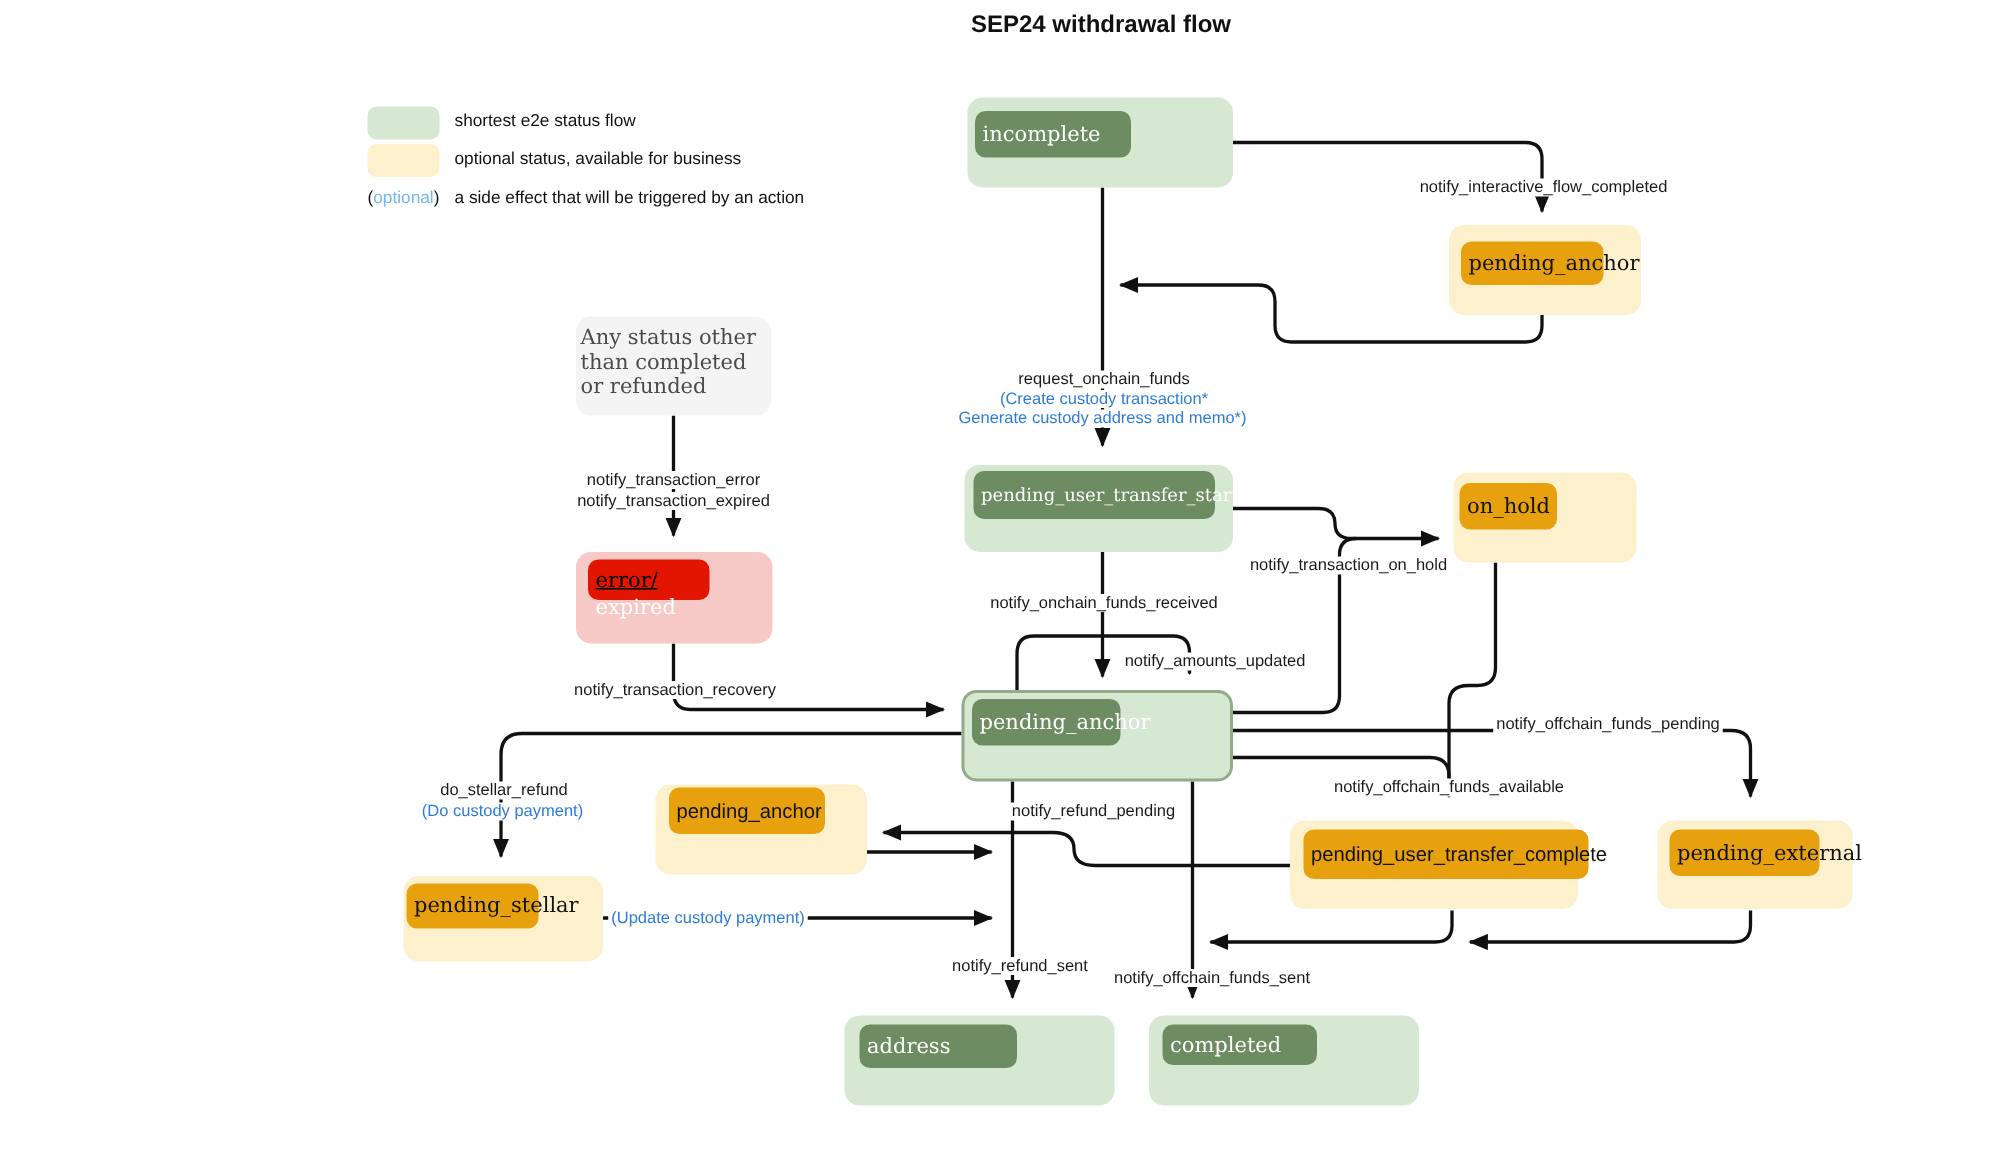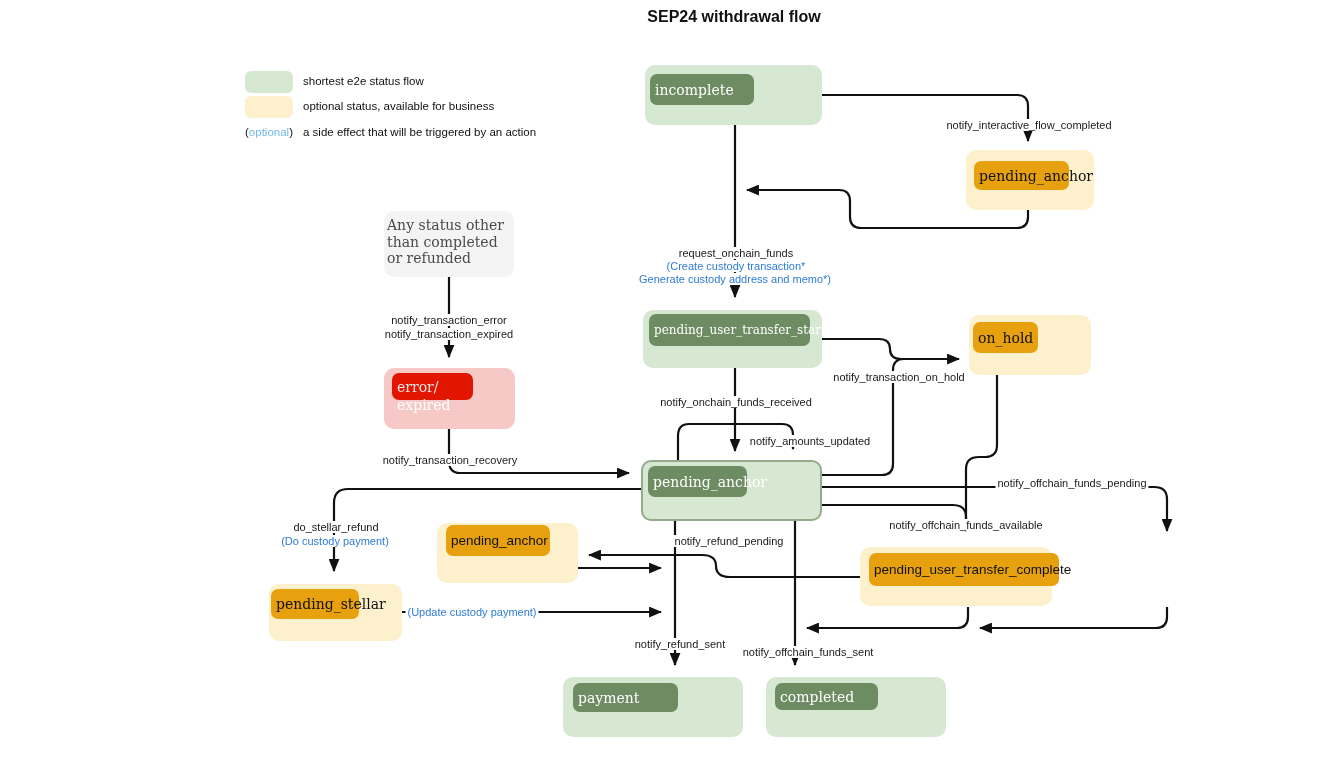--- a/index.html
+++ b/index.html
@@ -19,21 +19,21 @@
   .node { position:absolute; border-radius:10px; z-index:2; }
   .green  { background:#d6e8d2; }
   .yellow { background:#fdf0cd; }
   .pink   { background:#f7c9c6; }
   .grayb  { background:#f4f4f4; }
   .bordered { border:2px solid #93ab89; }
   .chip { position:absolute; border-radius:7px; display:flex; align-items:center;
           padding-left:5px; white-space:nowrap; overflow:visible; }
   .dkgreen { background:#6e8c62; color:#ffffff; }
   .orange  { background:#e8a10e; color:#111111; }
-  .redchip { background:#e11500; color:#e5e5e5; }
+  .redchip { background:#e11500; color:#000000;text-decoration:underline; }
   .serif { font-family:"DejaVu Serif", serif; font-size:14px; }
   .serif-sm { font-family:"DejaVu Serif", serif; font-size:12px; }
   .sans-chip { font-family:"Liberation Sans", sans-serif; font-size:13.5px; }
   .anytext { font-family:"DejaVu Serif", serif; font-size:14px; color:#4b4b4b;
              padding:6px 3px 0 3px; line-height:1.18; }
   .expired-extra { position:absolute; left:13px; top:29px; color:#ffffff;
                    font-family:"DejaVu Serif", serif; font-size:14px; z-index:2; }
 
   
   .elabel { position:absolute; transform:translate(-50%,-50%); font-size:11px;
@@ -116,23 +116,26 @@
   </div>
 
   <div class="node yellow" style="left:269px; top:584px; width:133px; height:57px;">
     <div class="chip orange serif" style="left:2px; top:5px; width:88px; height:30px;">pending_stellar</div>
   </div>
 
   <div class="node yellow" style="left:860px; top:547px; width:192px; height:59px;">
     <div class="chip orange sans-chip" style="left:9px; top:6px; width:190px; height:33px;">pending_user_transfer_complete</div>
   </div>
 
+  <div class="node yellow" style="left:1105px; top:547px; width:130px; height:59px;">
+    <div class="chip orange serif" style="left:8px; top:6px; width:100px; height:31px;">pending_external</div>
+  </div>
 
   <div class="node green" style="left:563px; top:677px; width:180px; height:60px;">
-    <div class="chip dkgreen serif" style="left:10px; top:6px; width:105px; height:29px;">payment</div>
+    <div class="chip dkgreen serif" style="left:10px; top:6px; width:105px; height:29px;">address</div>
   </div>
 
   <div class="node green" style="left:766px; top:677px; width:180px; height:60px;">
     <div class="chip dkgreen serif" style="left:9px; top:6px; width:103px; height:27px;">completed</div>
   </div>
 
   <div class="elabel" style="left:1029px; top:125px;">notify_interactive_flow_completed</div>
   <div class="elabel" style="left:736px; top:253px;">request_onchain_funds</div>
   <div class="elabel blue" style="left:736px; top:266px;">(Create custody transaction*</div>
   <div class="elabel blue" style="left:735px; top:279px;">Generate custody address and memo*)</div>

